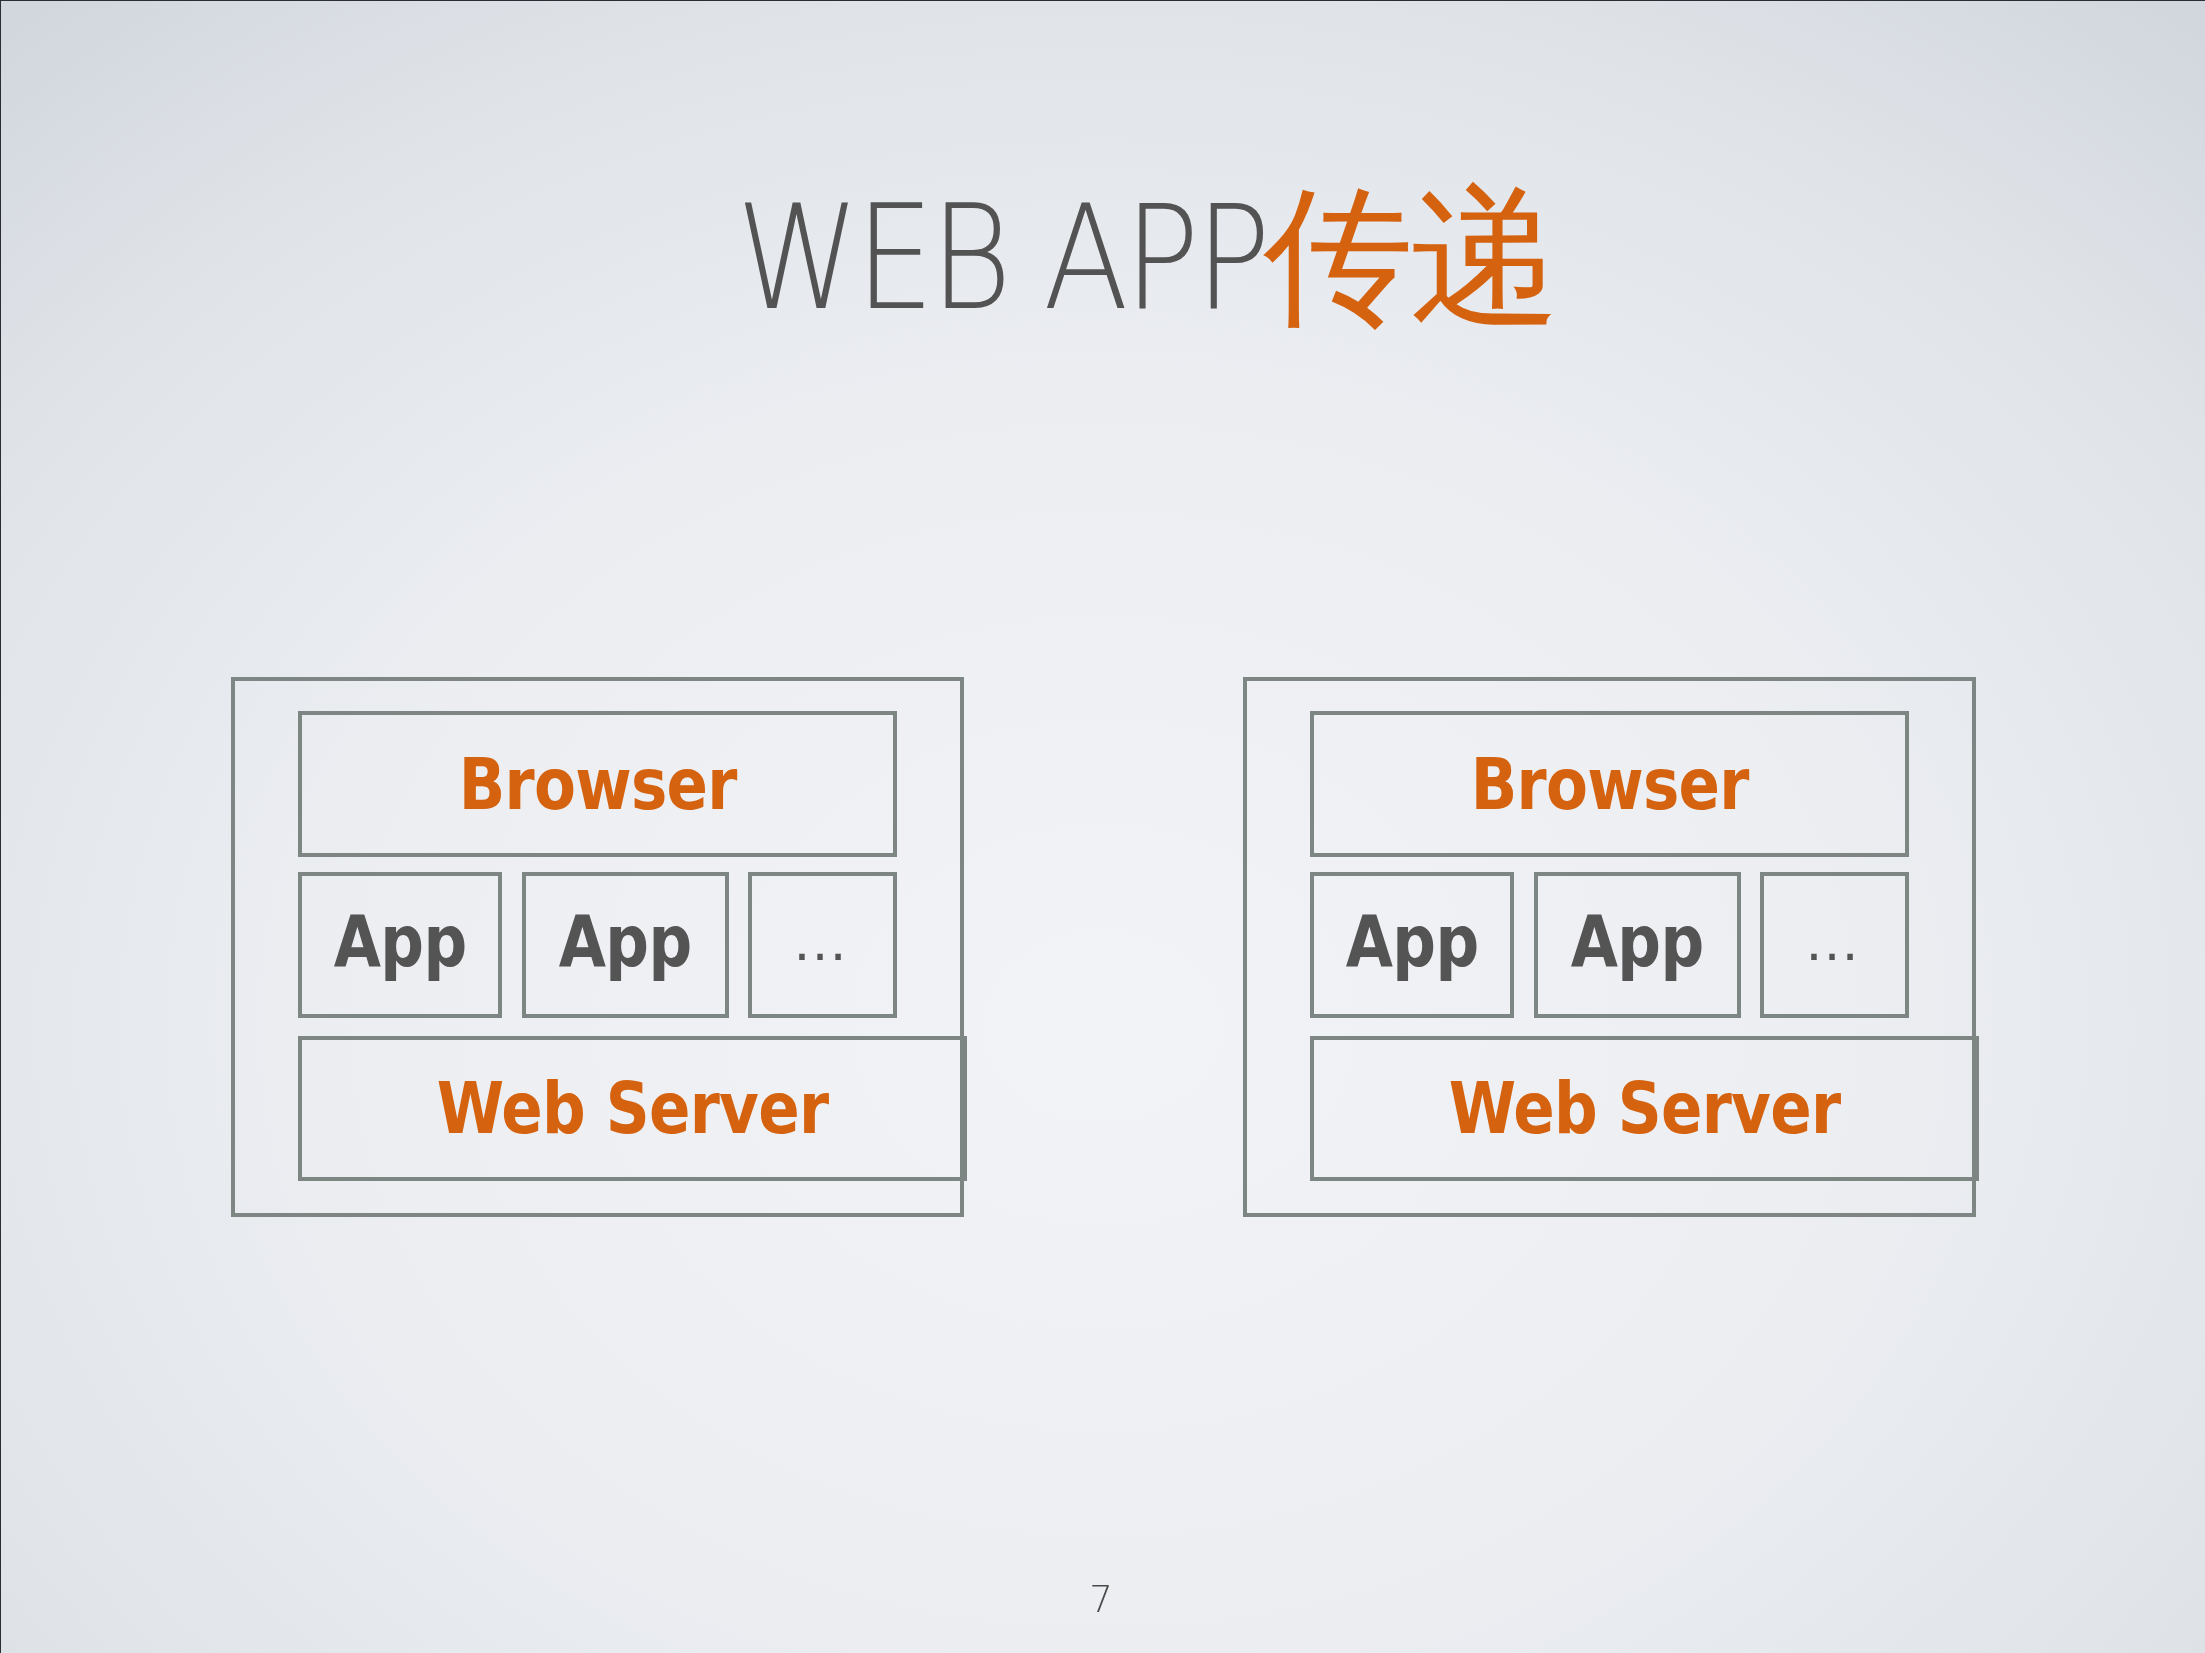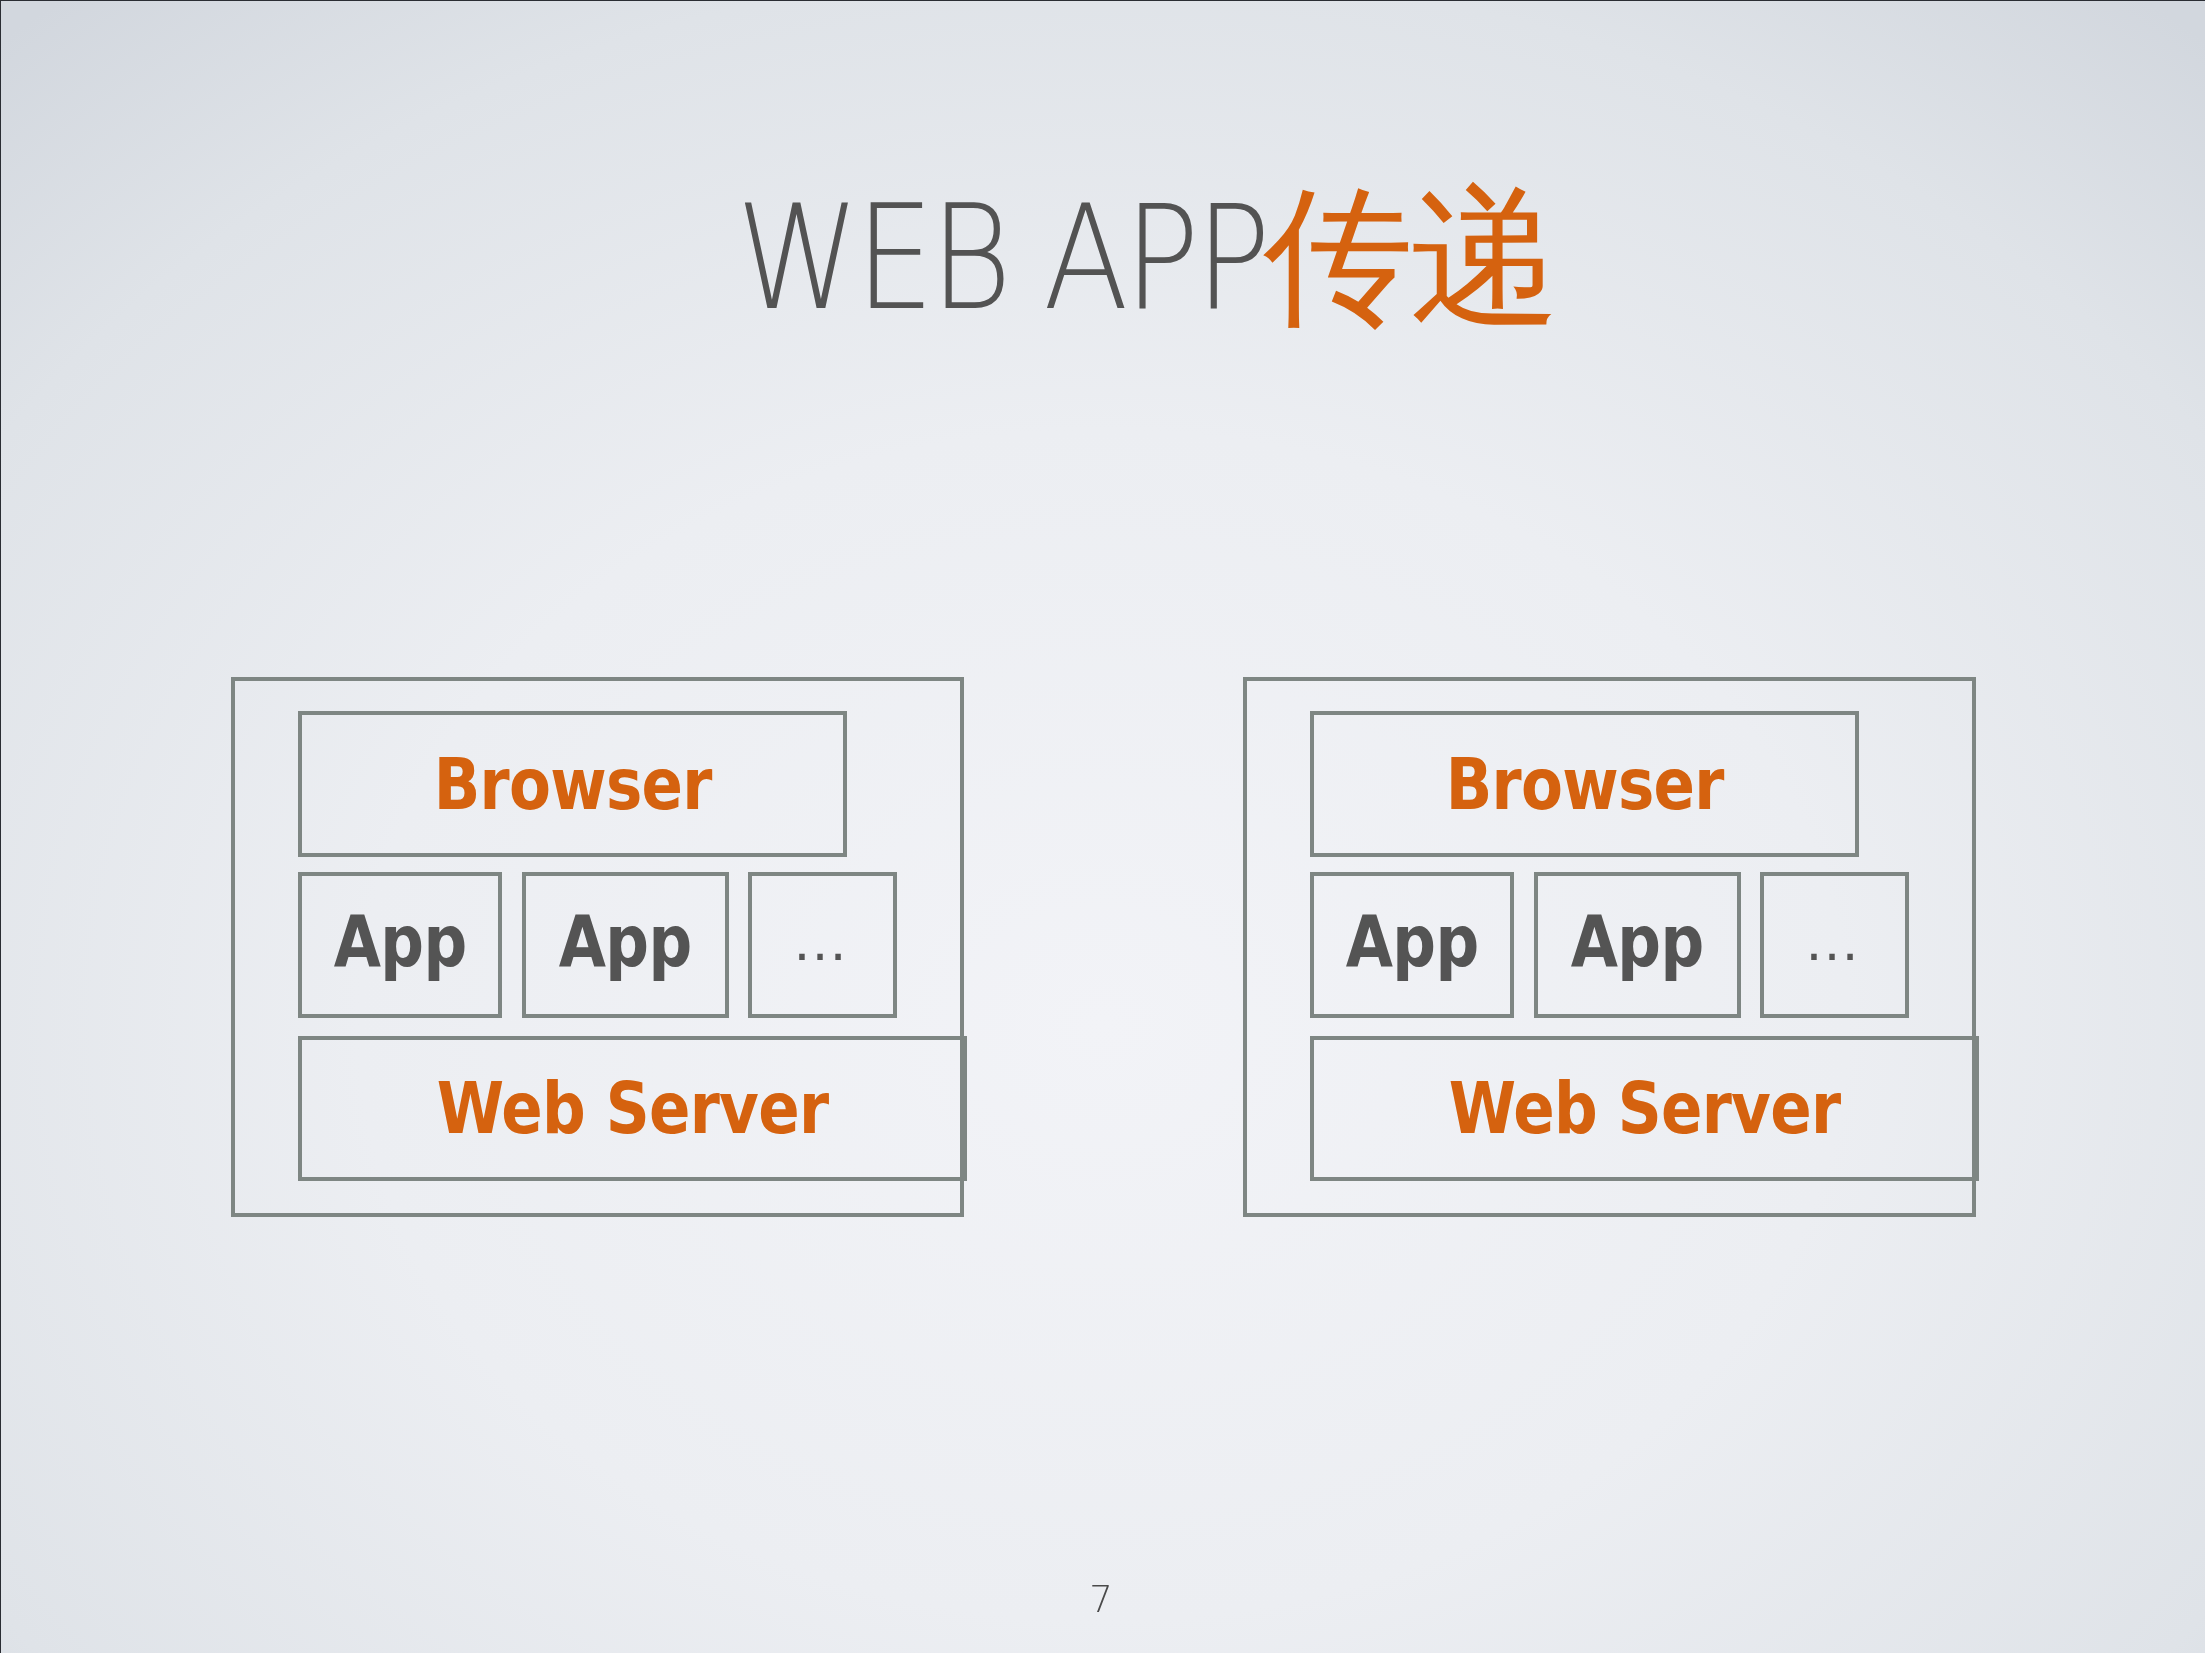--- a/index.html
+++ b/index.html
@@ -65,21 +65,21 @@
 
     .box {
       position: absolute;
       box-sizing: border-box;
       border: 4px solid #7e8683;
       display: flex;
       align-items: center;
       justify-content: center;
       white-space: nowrap;
     }
-    .browser-box { left: 63px; top: 30px; width: 549px; height: 146px; align-items: center; }
+    .browser-box { left: 63px; top: 30px; width: 599px; height: 146px; align-items: center; }
     .app-box-1 { left: 63px; top: 191px; width: 204px; height: 146px; }
     .app-box-2 { left: 287px; top: 191px; width: 207px; height: 146px; }
     .more-box { left: 513px; top: 191px; width: 149px; height: 146px; }
     .server-box { left: 63px; top: 355px; width: 669px; height: 145px; }
 
     .label-orange {
       font-family: "DejaVu Sans", "Liberation Sans", sans-serif;
       font-weight: bold;
       color: #d5620f;
       font-size: 71px;

